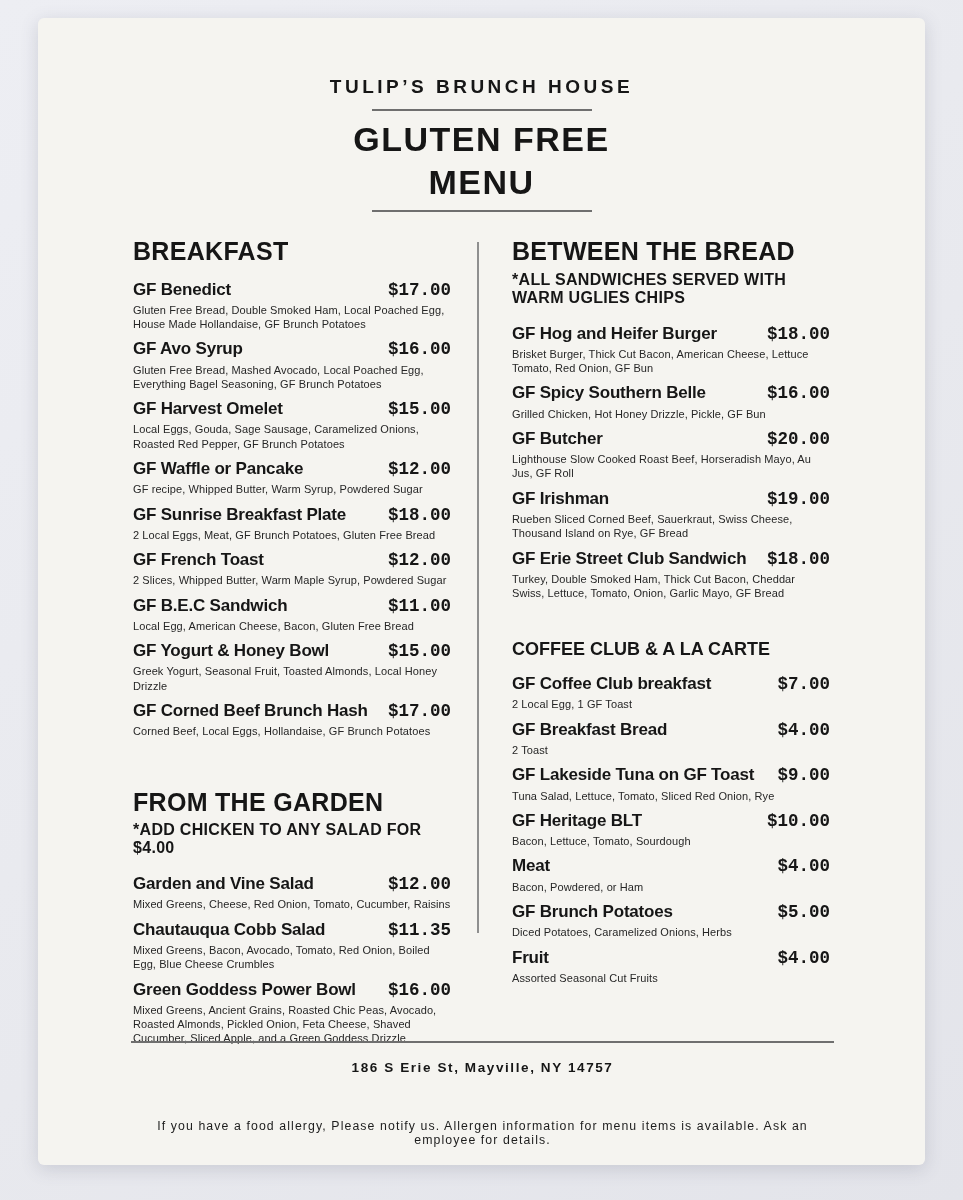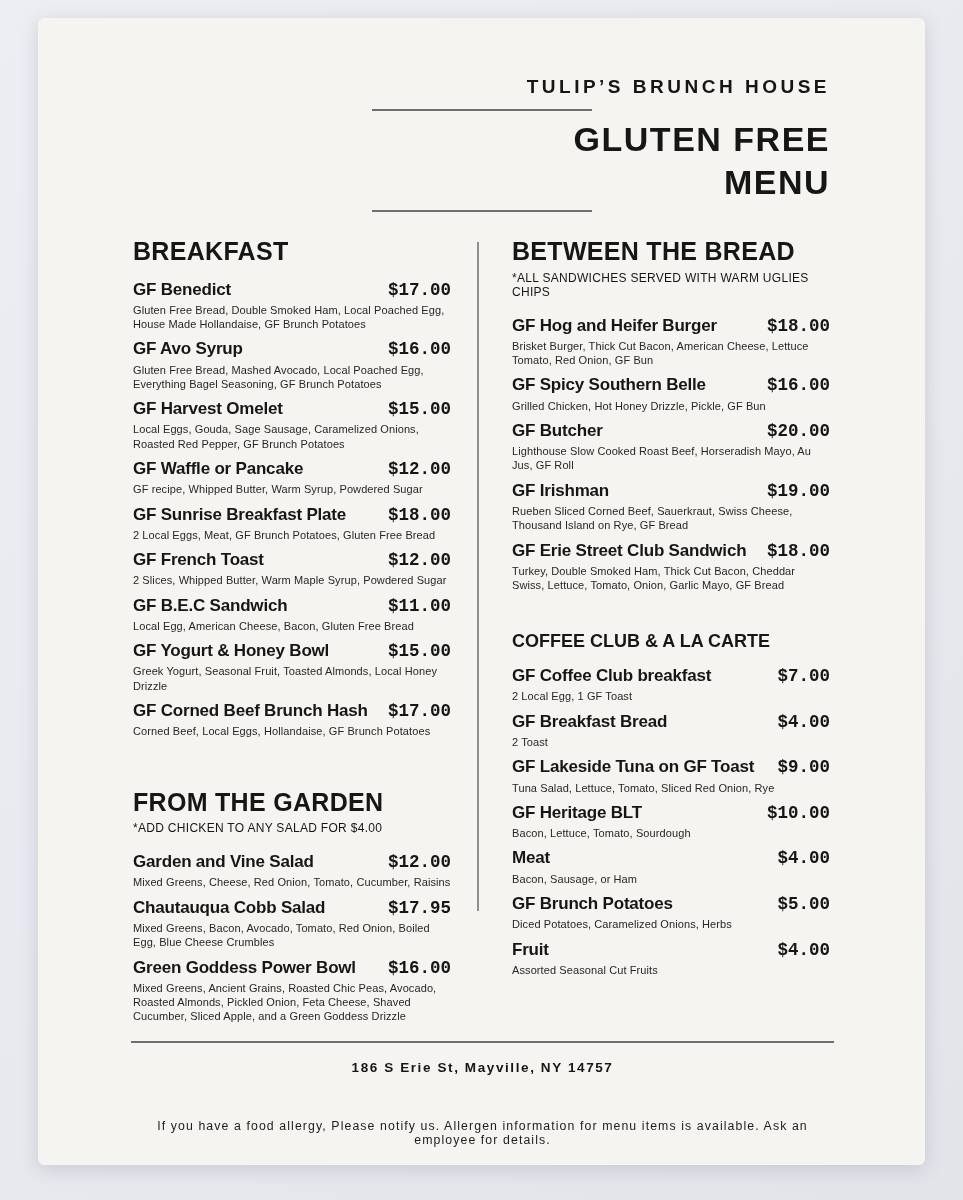--- a/index.html
+++ b/index.html
@@ -15,21 +15,21 @@
     position:relative;
   }
   .card{
     position:absolute; left:38px; top:18px; width:887px; height:1147px;
     background:var(--paper);
     border-radius:6px;
     box-shadow:0 4px 18px rgba(80,84,110,.20);
     padding:58px 95px 0 95px;
   }
   
-  .masthead{text-align:right;}
+  .masthead{text-align:center;}
   .restaurant{
     font-size:19px; font-weight:700; letter-spacing:3.5px;
   }
   .rule{
     width:220px; height:2px; background:var(--rule); border:none;
     margin:11px auto 7px auto;
   }
   .big-title{
     font-size:34px; font-weight:800; letter-spacing:1.5px; line-height:1.25;
   }
@@ -41,21 +41,21 @@
   .vdivider{
     width:2px; background:var(--rule-soft); align-self:stretch;
     margin:4px 33px 120px 26px;
   }
   .section-title{
     font-size:25px; font-weight:800; letter-spacing:.3px; line-height:1.1;
     margin-bottom:13px;
   }
   .section-title.compact{font-size:18px; letter-spacing:0;}
   .section-note{
-    font-size:12px; font-weight:400; letter-spacing:.3px;
+    font-size:16px; font-weight:700; letter-spacing:.3px;
     margin:-8px 0 16px 0;
   }
   .section{margin-bottom:0;}
   .section.garden{margin-top:50px;}
   .section.coffee{margin-top:40px;}
   .item{margin-bottom:7px;}
   .item-head{
     display:flex; justify-content:space-between; align-items:baseline; gap:6px;
   }
   .item-title{
@@ -173,21 +173,21 @@
         <div class="item">
           <div class="item-head">
               <span class="item-title">Garden and Vine Salad</span>
               <span class="item-price">$12.00</span>
             </div>
           <div class="item-desc">Mixed Greens, Cheese, Red Onion, Tomato, Cucumber, Raisins</div>
         </div>
         <div class="item">
           <div class="item-head">
               <span class="item-title">Chautauqua Cobb Salad</span>
-              <span class="item-price">$17.95</span>
+              <span class="item-price">$11.35</span>
             </div>
           <div class="item-desc">Mixed Greens, Bacon, Avocado, Tomato, Red Onion, Boiled Egg, Blue Cheese Crumbles</div>
         </div>
         <div class="item">
           <div class="item-head">
               <span class="item-title">Green Goddess Power Bowl</span>
               <span class="item-price">$16.00</span>
             </div>
           <div class="item-desc">Mixed Greens, Ancient Grains, Roasted Chic Peas, Avocado, Roasted Almonds, Pickled Onion, Feta Cheese, Shaved Cucumber, Sliced Apple, and a Green Goddess Drizzle</div>
         </div>
@@ -268,21 +268,21 @@
               <span class="item-title">GF Heritage BLT</span>
               <span class="item-price">$10.00</span>
             </div>
           <div class="item-desc">Bacon, Lettuce, Tomato, Sourdough</div>
         </div>
         <div class="item">
           <div class="item-head">
               <span class="item-title">Meat</span>
               <span class="item-price">$4.00</span>
             </div>
-          <div class="item-desc">Bacon, Sausage, or Ham</div>
+          <div class="item-desc">Bacon, Powdered, or Ham</div>
         </div>
         <div class="item">
           <div class="item-head">
               <span class="item-title">GF Brunch Potatoes</span>
               <span class="item-price">$5.00</span>
             </div>
           <div class="item-desc">Diced Potatoes, Caramelized Onions, Herbs</div>
         </div>
         <div class="item">
           <div class="item-head">

